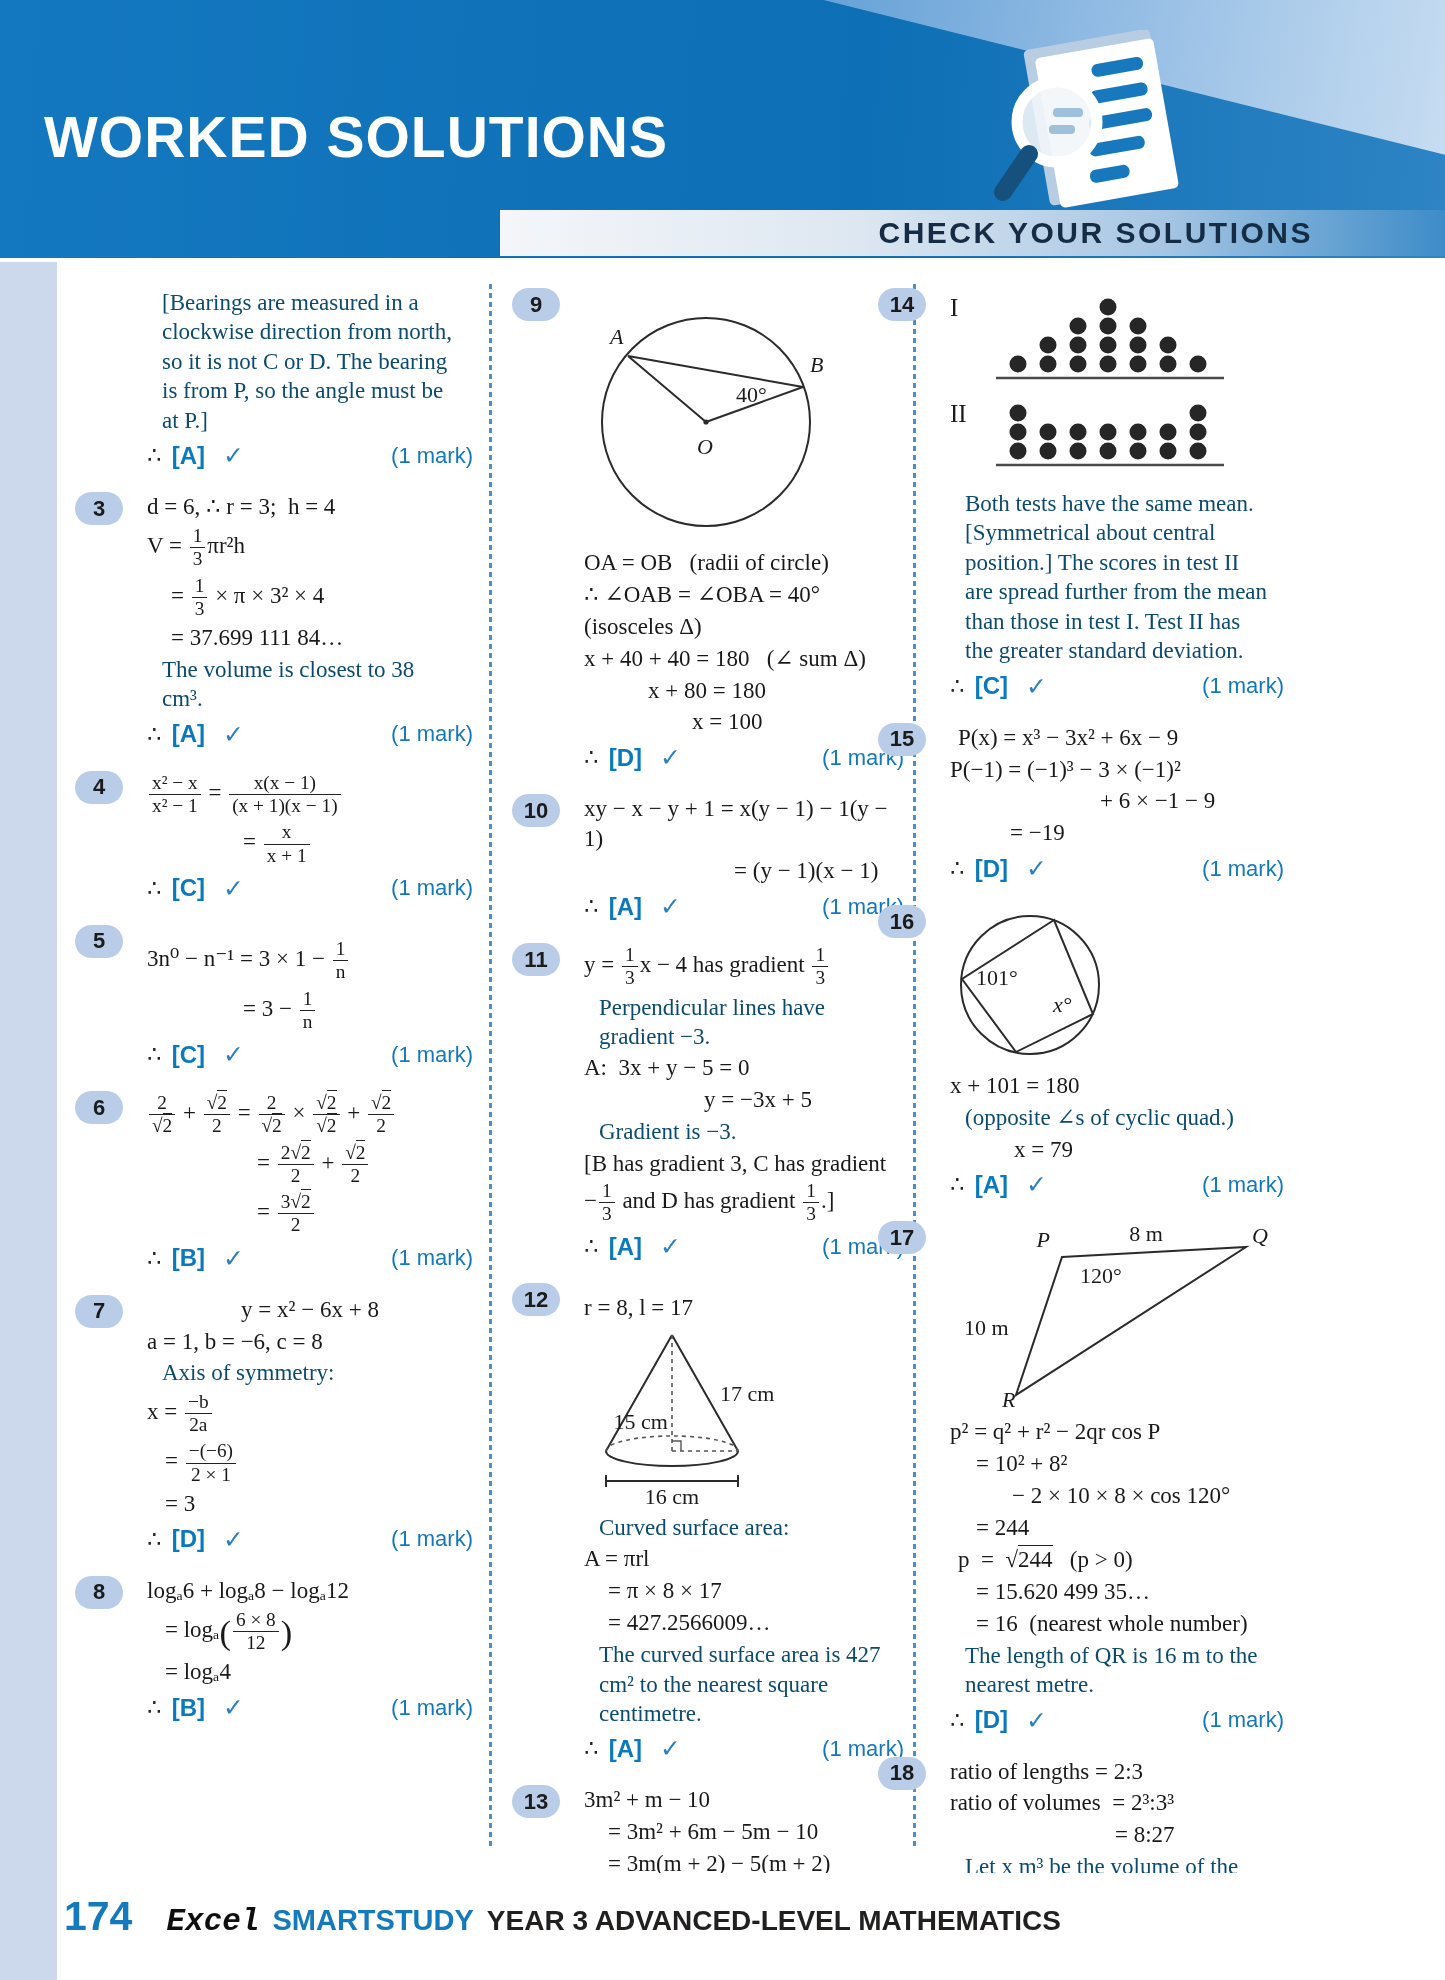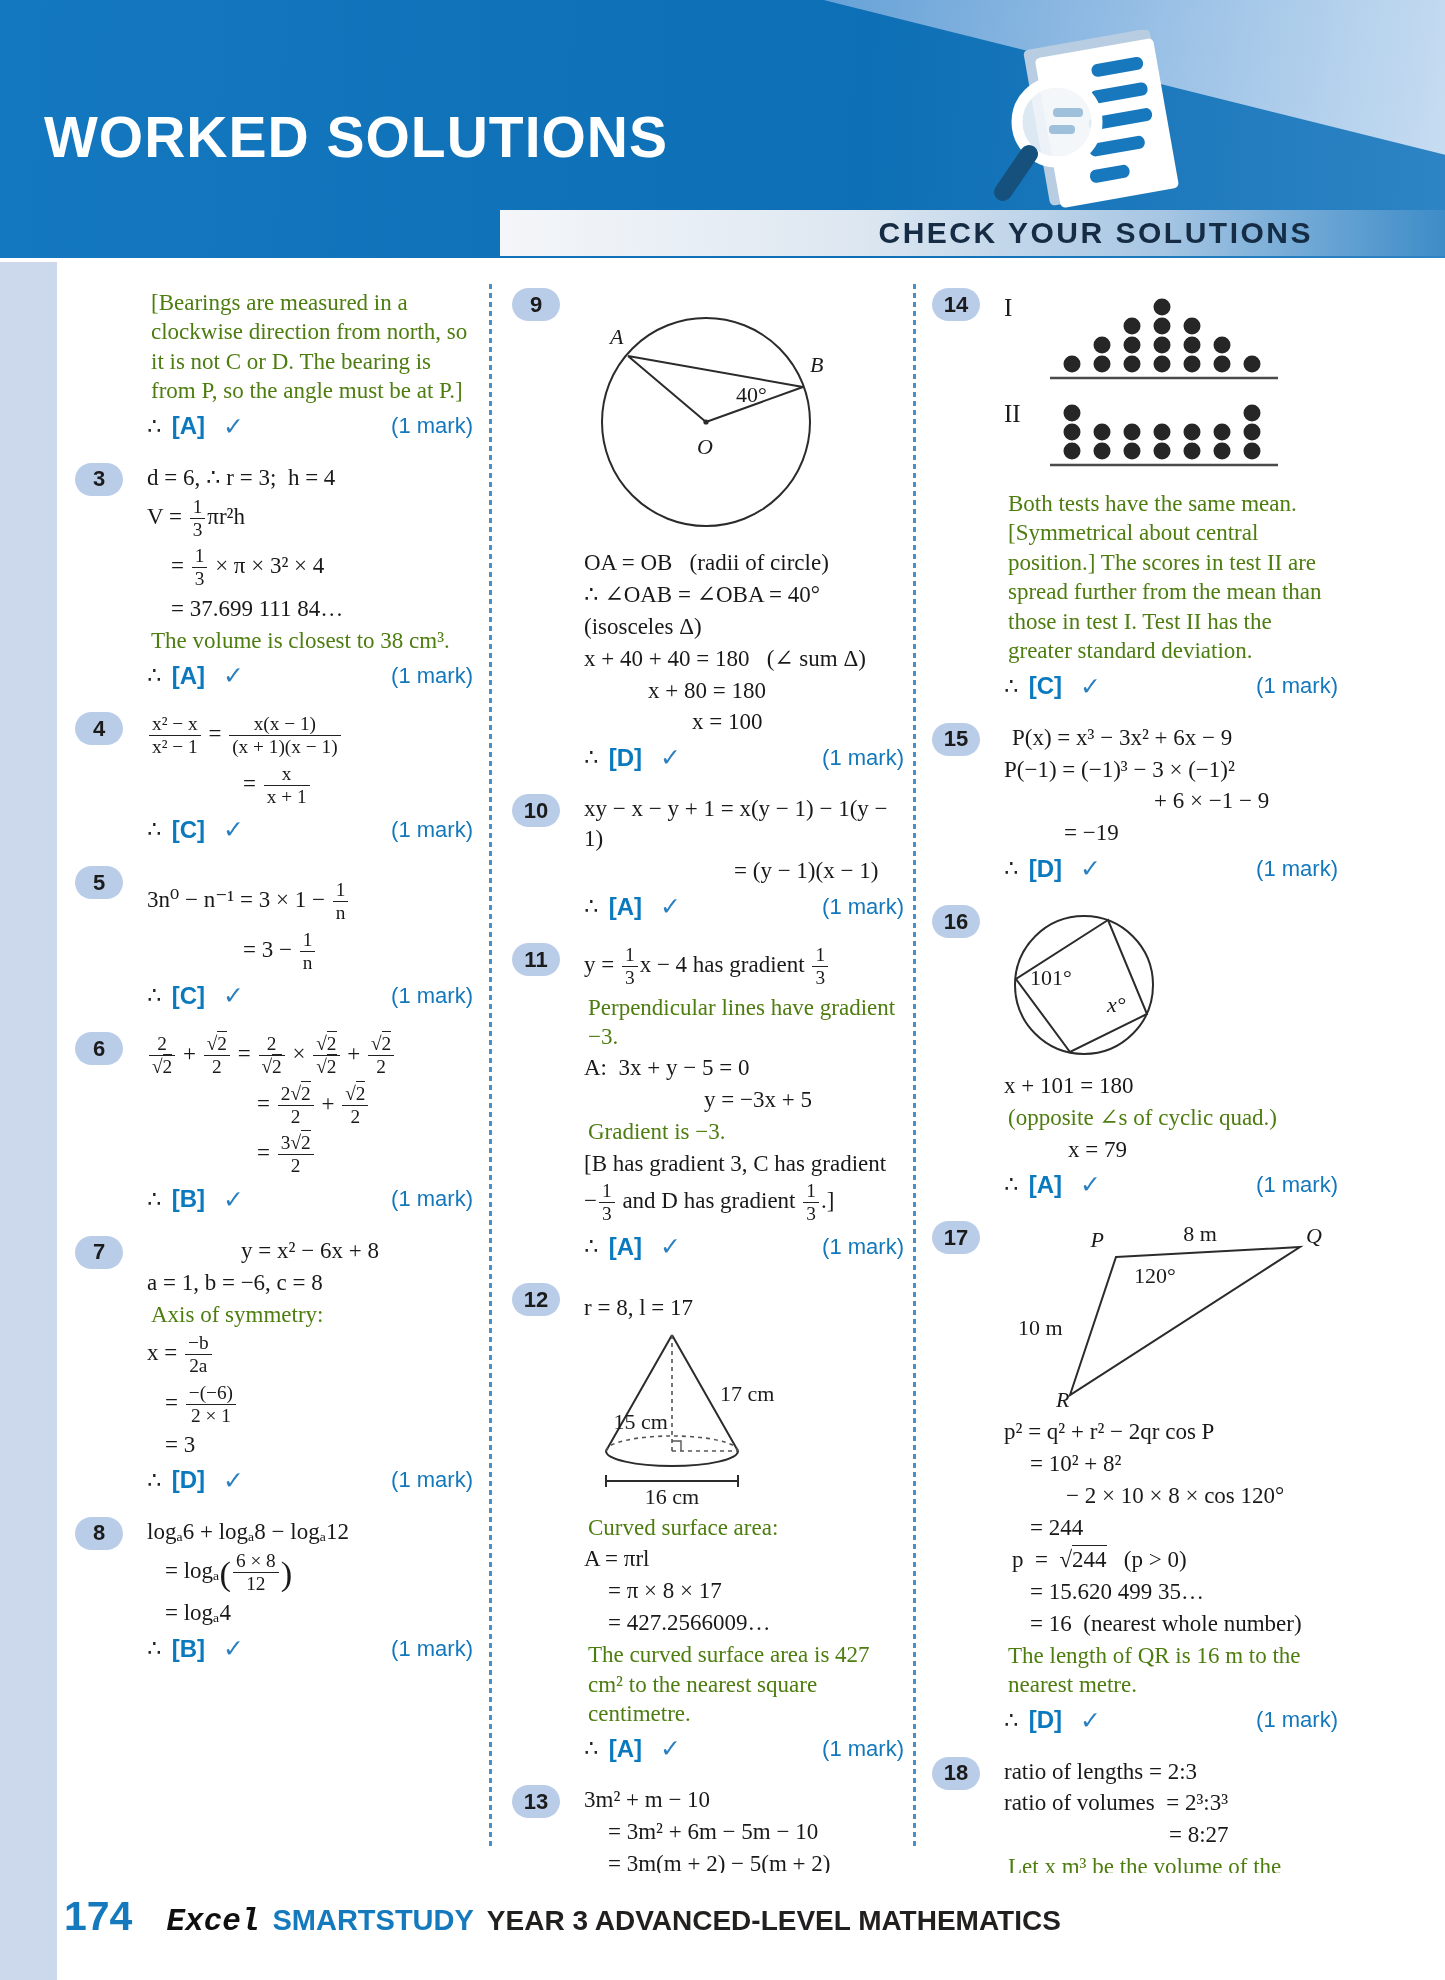--- a/index.html
+++ b/index.html
@@ -19,33 +19,33 @@
   .band span{font-family:"Liberation Sans",sans-serif;font-weight:bold;font-size:30px;
              letter-spacing:2.5px;color:#152c44}
   .hdr-icon{position:absolute;left:985px;top:30px}
 
   
   .strip{position:absolute;left:0;top:262px;width:57px;height:1718px;background:#ccd8ec}
   .main{position:absolute;top:258px;left:0;width:1445px;height:1615px;overflow:hidden}
   .col{position:absolute;top:0;padding-top:28px;box-sizing:border-box}
   .col0{left:75px;width:398px}
   .col1{left:512px;width:392px}
-  .col2{left:932px;width:406px}
+  .col2{left:878px;width:406px}
   .divider{position:absolute;top:26px;width:3px;height:1566px;
            background:repeating-linear-gradient(to bottom,#4a90c8 0 5px,transparent 5px 9px)}
   .div1{left:489px}.div2{left:913px}
 
   .problem{display:flex;margin-bottom:20px}
   .badge{flex:0 0 auto;min-width:34px;height:33px;border-radius:17px;background:#b9cde9;
          color:#1b1b1b;font-family:"Liberation Sans",sans-serif;font-weight:bold;font-size:22px;
          display:flex;align-items:center;justify-content:center;padding:0 7px;margin-top:2px}
   .badge.empty{background:transparent}
   .pbody{flex:1;margin-left:24px;min-width:0}
 
-  .ptext{font-size:23px;line-height:1.28;margin:2px 4px;color:#4d7c0f}
+  .ptext{font-size:23px;line-height:1.28;margin:2px 15px;color:#0c4a6e}
   .mline{font-size:23px;line-height:1.3;margin:2px 0;white-space:pre-wrap;color:#191919}
   .frac{display:inline-flex;flex-direction:column;text-align:center;vertical-align:middle;
         font-size:0.84em;line-height:1.05;margin:2px 2px}
   .fn{display:block;padding:0 3px 1px}
   .fd{display:block;border-top:1.6px solid #222;padding:1px 3px 0}
   .sq{white-space:nowrap}
   .sq .rad{border-top:1.6px solid #222;padding-top:1px}
   .bp{font-size:1.5em;font-weight:400;vertical-align:middle;line-height:1}
 
   .ansline{display:flex;align-items:center;margin-top:6px}

